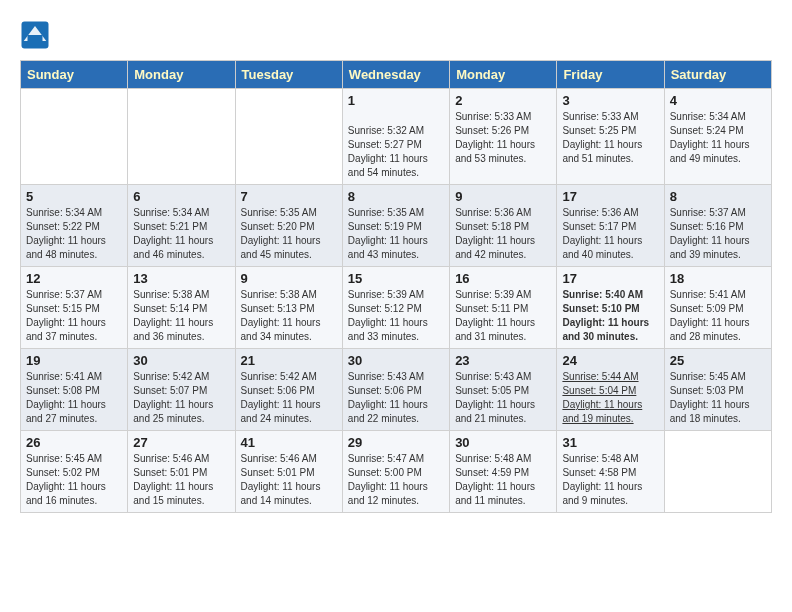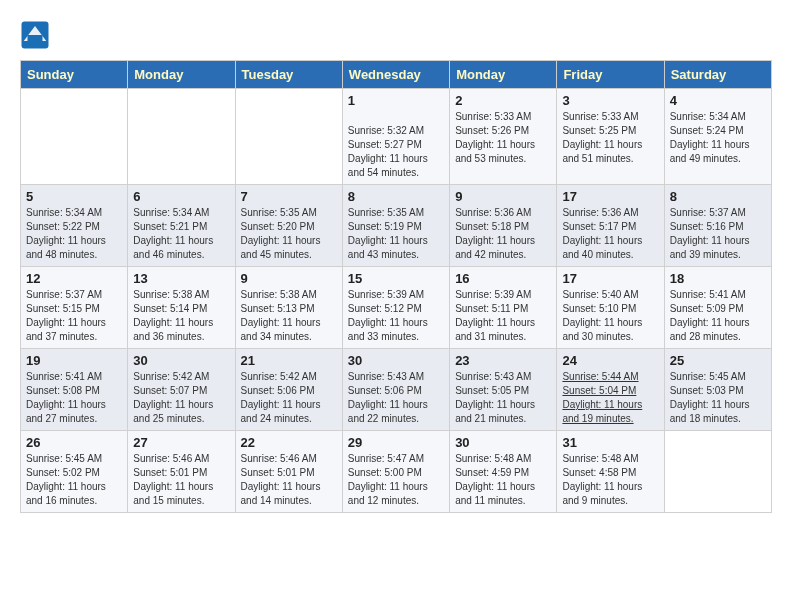--- a/index.html
+++ b/index.html
@@ -247,21 +247,21 @@
         </td>
         <td>
           <div class="day-num">16</div>
           <div class="day-info" style="white-space: pre-line;">Sunrise: 5:39 AM
 Sunset: 5:11 PM
 Daylight: 11 hours
 and 31 minutes.</div>
         </td>
         <td>
           <div class="day-num">17</div>
-          <div class="day-info" style="white-space: pre-line;">Sunrise: 5:40 AM
+          <div class="day-info" style="white-space: pre-line; font-weight: bold;">Sunrise: 5:40 AM
 Sunset: 5:10 PM
 Daylight: 11 hours
 and 30 minutes.</div>
         </td>
         <td>
           <div class="day-num">18</div>
           <div class="day-info" style="white-space: pre-line;">Sunrise: 5:41 AM
 Sunset: 5:09 PM
 Daylight: 11 hours
 and 28 minutes.</div>
@@ -327,21 +327,21 @@
 and 16 minutes.</div>
         </td>
         <td>
           <div class="day-num">27</div>
           <div class="day-info" style="white-space: pre-line;">Sunrise: 5:46 AM
 Sunset: 5:01 PM
 Daylight: 11 hours
 and 15 minutes.</div>
         </td>
         <td>
-          <div class="day-num">22</div>
+          <div class="day-num">41</div>
           <div class="day-info" style="white-space: pre-line;">Sunrise: 5:46 AM
 Sunset: 5:01 PM
 Daylight: 11 hours
 and 14 minutes.</div>
         </td>
         <td>
           <div class="day-num">29</div>
           <div class="day-info" style="white-space: pre-line;">Sunrise: 5:47 AM
 Sunset: 5:00 PM
 Daylight: 11 hours

